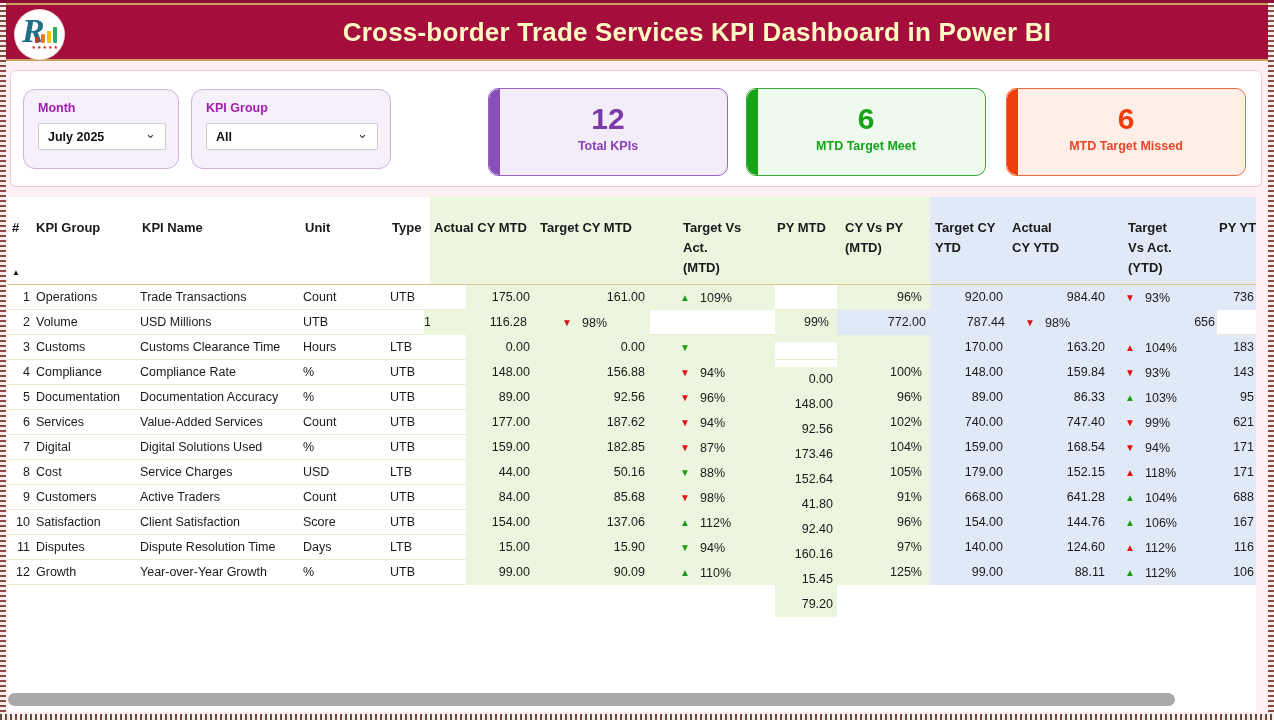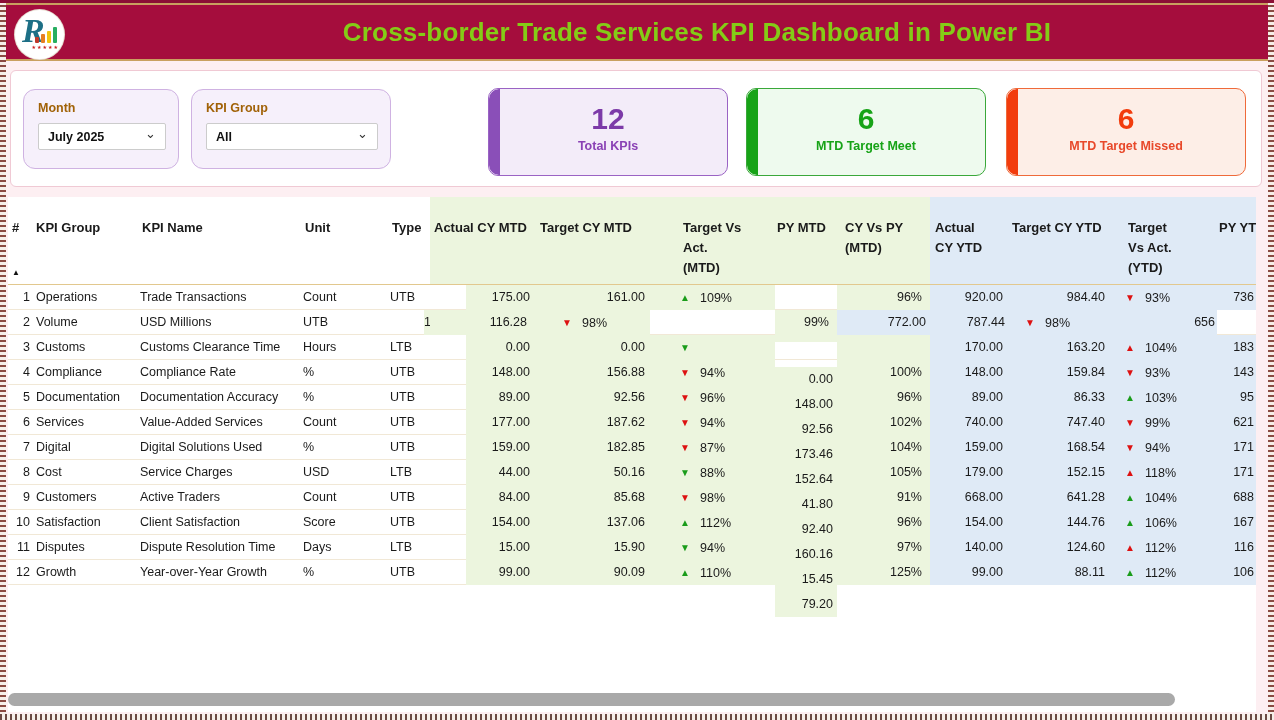--- a/index.html
+++ b/index.html
@@ -12,39 +12,39 @@
     background: repeating-linear-gradient(180deg, #8a4a42 0 2px, #f6efe9 2px 5px); }
   .edge-left { left:0; } .edge-right { right:0; }
   .edge-bottom { position:absolute; left:0; right:0; bottom:0; height:6px; z-index:50;
     background: repeating-linear-gradient(90deg, #6b4a44 0 2px, #f6efe9 2px 5px); }
   .top-strip { position:absolute; left:0; right:0; top:0; height:3px; background:#8c0f35; z-index:51; }
 
   
   .titlebar { position:absolute; left:4px; right:4px; top:3px; height:58px; background:#a50d3d;
     border-top:2px solid #c9a05f; border-bottom:2px solid #c9a05f; z-index:10; }
   .title { position:absolute; left:0; right:0; top:12px; text-align:center; padding-left:120px;
-    color:#84cc16; font-size:26px; font-weight:bold; letter-spacing:0.2px; }
+    color:#fef9c3; font-size:26px; font-weight:bold; letter-spacing:0.2px; }
   .logo { position:absolute; left:11px; top:5px; width:49px; height:49px; background:#ffffff;
     border-radius:50%; box-shadow:0 0 0 1px #e6dcd0; overflow:hidden; }
   .logo .letter { position:absolute; left:7px; top:2px; font-family:"Liberation Serif", serif;
     font-style:italic; font-weight:bold; font-size:34px; color:#1d6f86; }
   .logo .bars { position:absolute; right:7px; bottom:16px; display:flex; align-items:flex-end; gap:2px; }
   .logo .bars i { display:block; width:4px; border-radius:1px; }
   .logo .b1 { height:6px;  background:#c0392b; }
   .logo .b2 { height:9px;  background:#e67e22; }
   .logo .b3 { height:12px; background:#f1c40f; }
   .logo .b4 { height:16px; background:#27ae60; }
   .logo .stars { position:absolute; right:5px; bottom:9px; font-size:5px; color:#cc2222; letter-spacing:1px; }
 
   
   .filterpanel { position:absolute; left:10px; right:12px; top:70px; height:117px; background:#ffffff;
     border:1px solid #f0c9d4; border-radius:6px; }
   .filtercard { position:absolute; top:18px; height:80px; background:#f6f0fb;
     border:1px solid #cfb2e2; border-radius:12px; padding:11px 14px; }
-  .filtercard .flabel { color:#a16207; font-size:12.5px; font-weight:bold; }
+  .filtercard .flabel { color:#a21caf; font-size:12.5px; font-weight:bold; }
   .select { margin-top:8px; height:27px; background:#ffffff; border:1px solid #cccccc; border-radius:2px;
     display:flex; align-items:center; justify-content:space-between; padding:0 9px; cursor:pointer; }
   .select .sval { font-size:12.5px; font-weight:bold; color:#111111; }
   .select .chev { font-size:13px; color:#333333; line-height:10px; transform:translateY(-3px); }
   .fc-month { left:12px; width:156px; } .fc-month .select { width:128px;gap:19px; }
   .fc-group { left:180px; width:200px; } .fc-group .select { width:172px; }
 
   .kpicard { position:absolute; top:17px; width:240px; height:88px; border-radius:10px; overflow:hidden; }
   .kpicard .accent { position:absolute; left:0; top:0; bottom:0; width:11px; border-radius:10px 0 0 10px; }
   .kpicard .num { text-align:center; font-size:30px; font-weight:bold; margin-top:13px; }
@@ -161,22 +161,22 @@
         <div class="cell c1 "><span>#</span><span class="sorticon">▲</span></div>
         <div class="cell c2 "><span>KPI Group</span></div>
         <div class="cell c3 "><span>KPI Name</span></div>
         <div class="cell c4 "><span>Unit</span></div>
         <div class="cell c5 "><span>Type</span></div>
         <div class="cell c6 zg"><span>Actual CY MTD</span></div>
         <div class="cell c7 zg"><span>Target CY MTD</span></div>
         <div class="cell c8 zg"><span class="hspan-narrow62">Target Vs Act. (MTD)</span></div>
         <div class="cell c9 zg"><span>PY MTD</span></div>
         <div class="cell c10 zg"><span>CY Vs PY (MTD)</span></div>
+        <div class="cell c12 zb"><span>Target CY YTD</span></div>
         <div class="cell c11 zb"><span class="hspan-narrow48">Actual CY YTD</span></div>
-        <div class="cell c12 zb"><span>Target CY YTD</span></div>
         <div class="cell c13 zb"><span class="hspan-narrow50">Target Vs Act. (YTD)</span></div>
         <div class="cell c14 zb"><span>PY YTD</span></div>
       </div>
     <div id="tbody">
         <div class="tgrid trow">
           <div class="cell c1  num-r">1</div>
           <div class="cell c2  ">Operations</div>
           <div class="cell c3  ">Trade Transactions</div>
           <div class="cell c4  ">Count</div>
           <div class="cell c5  ">UTB</div>

